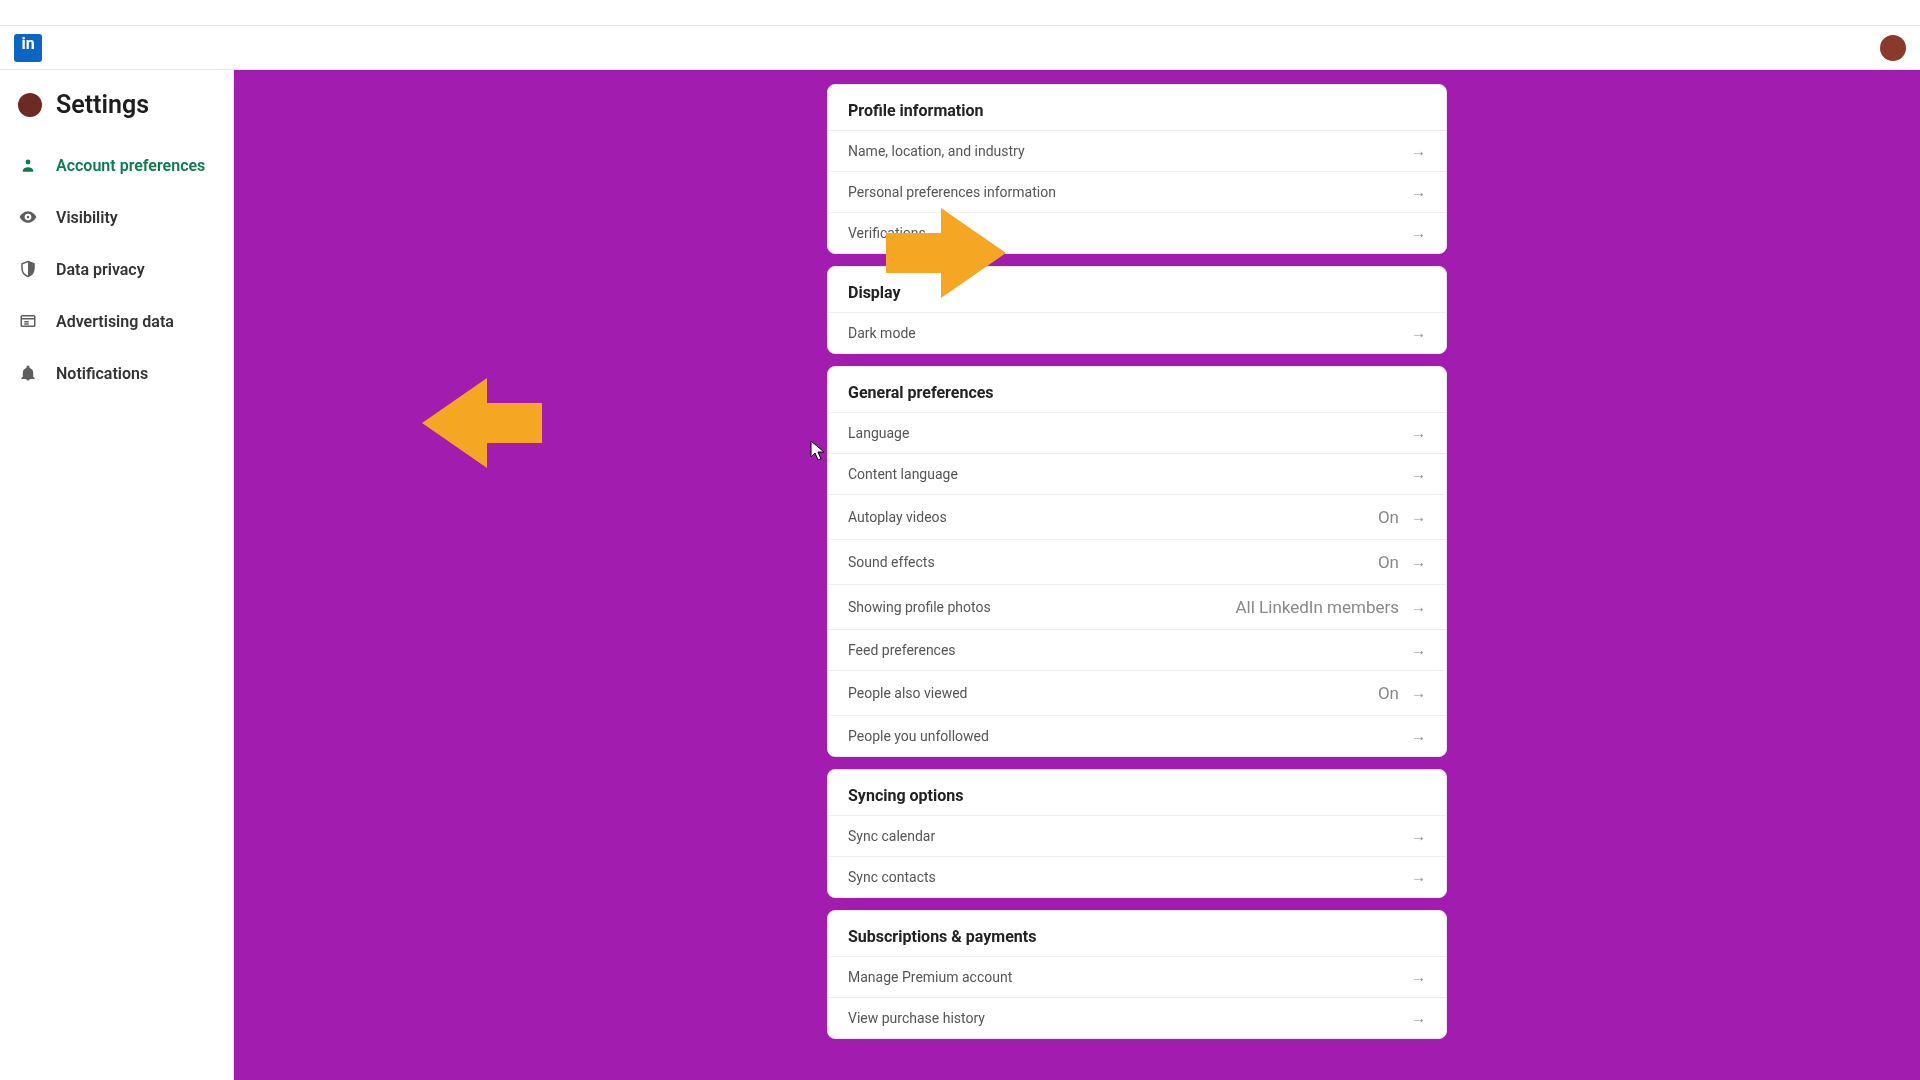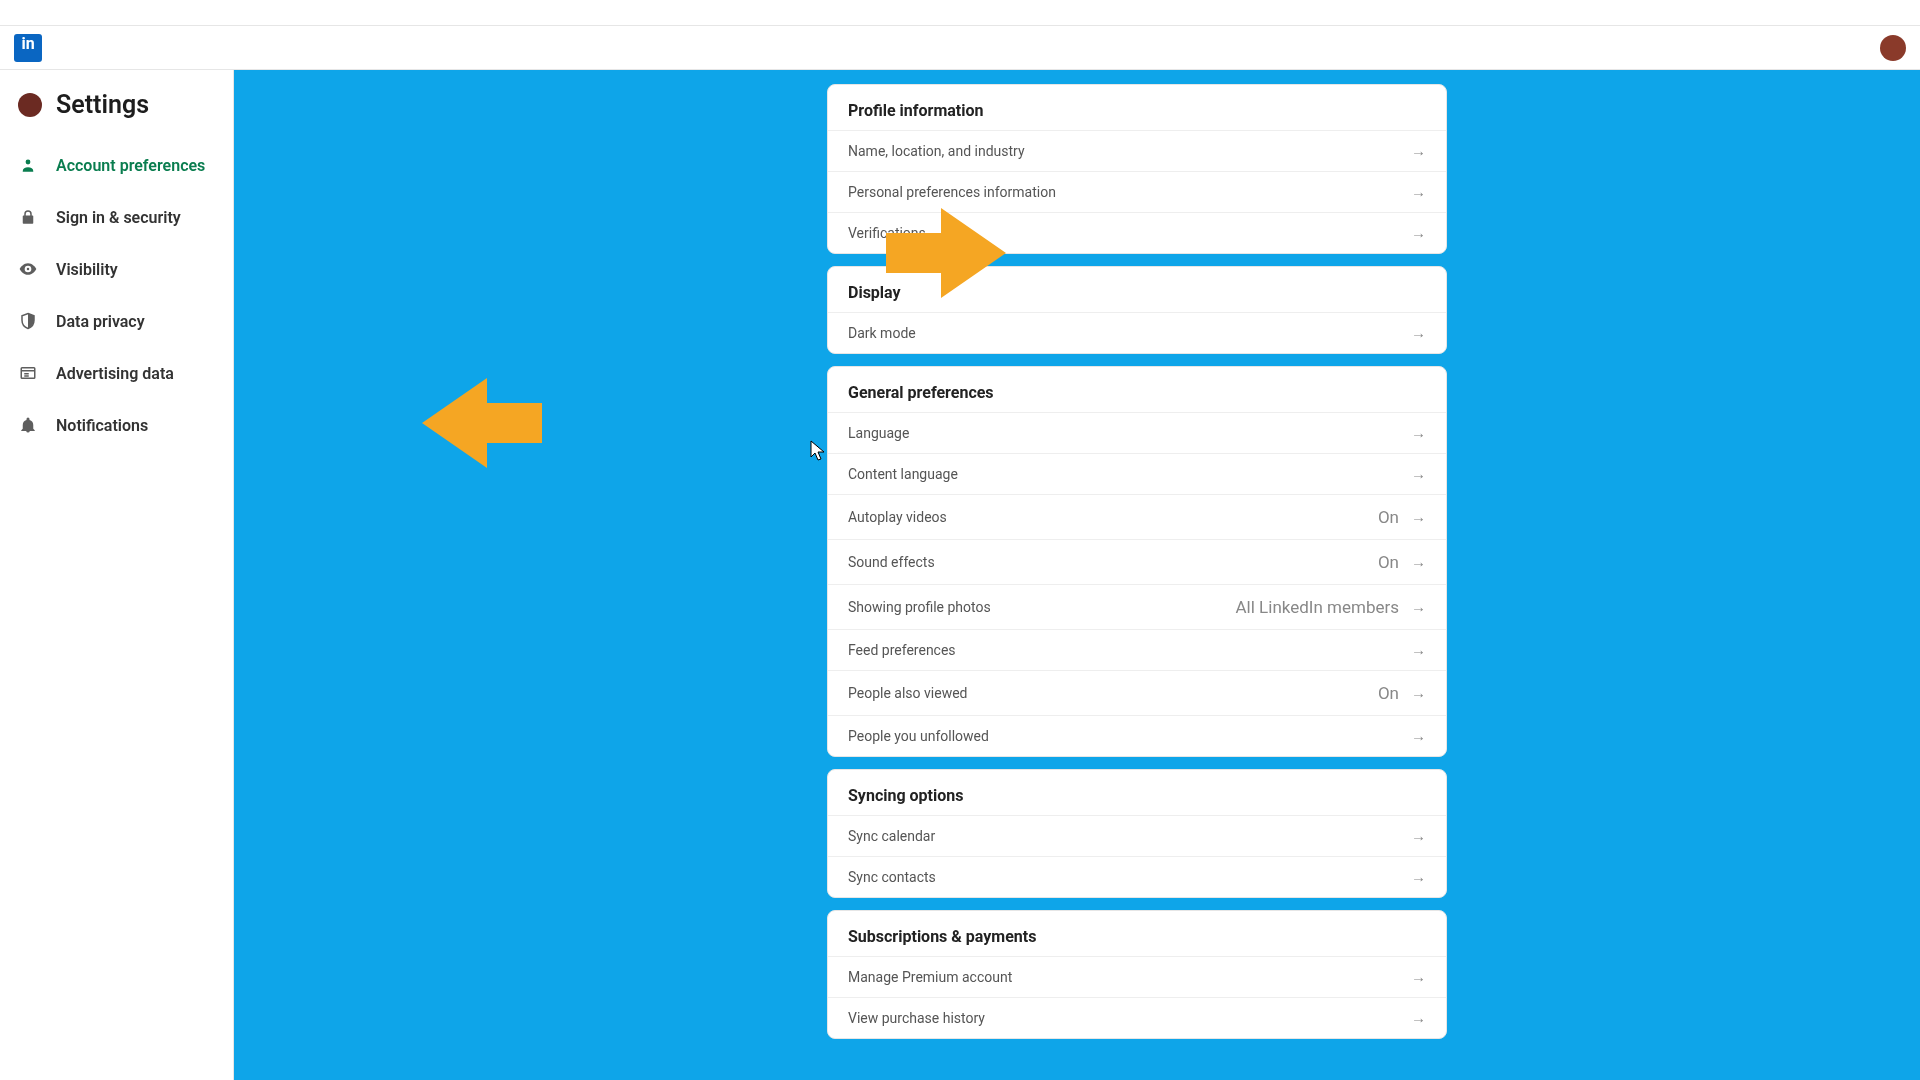--- a/index.html
+++ b/index.html
@@ -16,21 +16,21 @@
   .settings-title { display:flex; align-items:center; gap:14px; padding:4px 18px 20px 18px; }
   .settings-title .avatar { width:24px; height:24px; border-radius:50%; background:#6b2a22; }
   .settings-title h1 { font-size:25px; font-weight:600; color:#1d1d1d; }
 
   .nav-item { display:flex; align-items:center; gap:18px; padding:16px 18px; cursor:pointer;text-align:right; }
   .nav-item .icon { width:20px; height:20px; display:flex; align-items:center; justify-content:center; color:#5e5e5e; flex-shrink:0; }
   .nav-item .label { font-size:16px; color:#333; font-weight:600; }
   .nav-item.active .label { color:#0a7d4f; }
   .nav-item.active .icon { color:#0a7d4f; }
 
-  .main { flex:1; background:#0ea5e9; position:relative; }
+  .main { flex:1; background:#a21caf; position:relative; }
   .content-col { width:620px; margin-left:593px; padding:14px 0 40px 0; }
 
   .card { background:#fff; border:1px solid #e6e6e6; border-radius:8px; margin-bottom:12px; overflow:hidden; }
   .card-header { padding:16px 20px 10px 20px; font-size:16px; font-weight:700; color:#222; }
   .row { display:flex; align-items:center; justify-content:space-between; padding:12px 20px; border-top:1px solid #eee; cursor:pointer; }
   .row:first-of-type { border-top:none; }
   .row .label { font-size:14px; color:#555; }
   .row-right { display:flex; align-items:center; gap:12px; }
   .row .value { font-size:17px; color:#888; }
   .arrow { color:#8a8a8a; font-size:15px; line-height:1; }
@@ -67,28 +67,20 @@
     <div class="nav-item active">
       <span class="icon">
         <svg width="18" height="18" viewBox="0 0 24 24" fill="currentColor">
             <circle cx="12" cy="8" r="3.2"></circle>
             <path d="M5 20c0-3.3 3.1-5 7-5s7 1.7 7 5v1H5z"></path>
           </svg>
       </span>
       <span class="label">Account preferences</span>
     </div>
 
-    <div class="nav-item">
-      <span class="icon">
-        <svg width="18" height="18" viewBox="0 0 24 24" fill="currentColor">
-            <path d="M7 10V8a5 5 0 0110 0v2h1a1 1 0 011 1v9a1 1 0 01-1 1H6a1 1 0 01-1-1v-9a1 1 0 011-1h1zm2 0h6V8a3 3 0 00-6 0v2z"></path>
-          </svg>
-      </span>
-      <span class="label">Sign in &amp; security</span>
-    </div>
 
     <div class="nav-item">
       <span class="icon">
         <svg width="20" height="20" viewBox="0 0 24 24" fill="currentColor">
             <path d="M12 5c-5 0-9 4.5-10 7 1 2.5 5 7 10 7s9-4.5 10-7c-1-2.5-5-7-10-7zm0 11a4 4 0 110-8 4 4 0 010 8zm0-2.5a1.5 1.5 0 100-3 1.5 1.5 0 000 3z"></path>
           </svg>
       </span>
       <span class="label">Visibility</span>
     </div>
 

